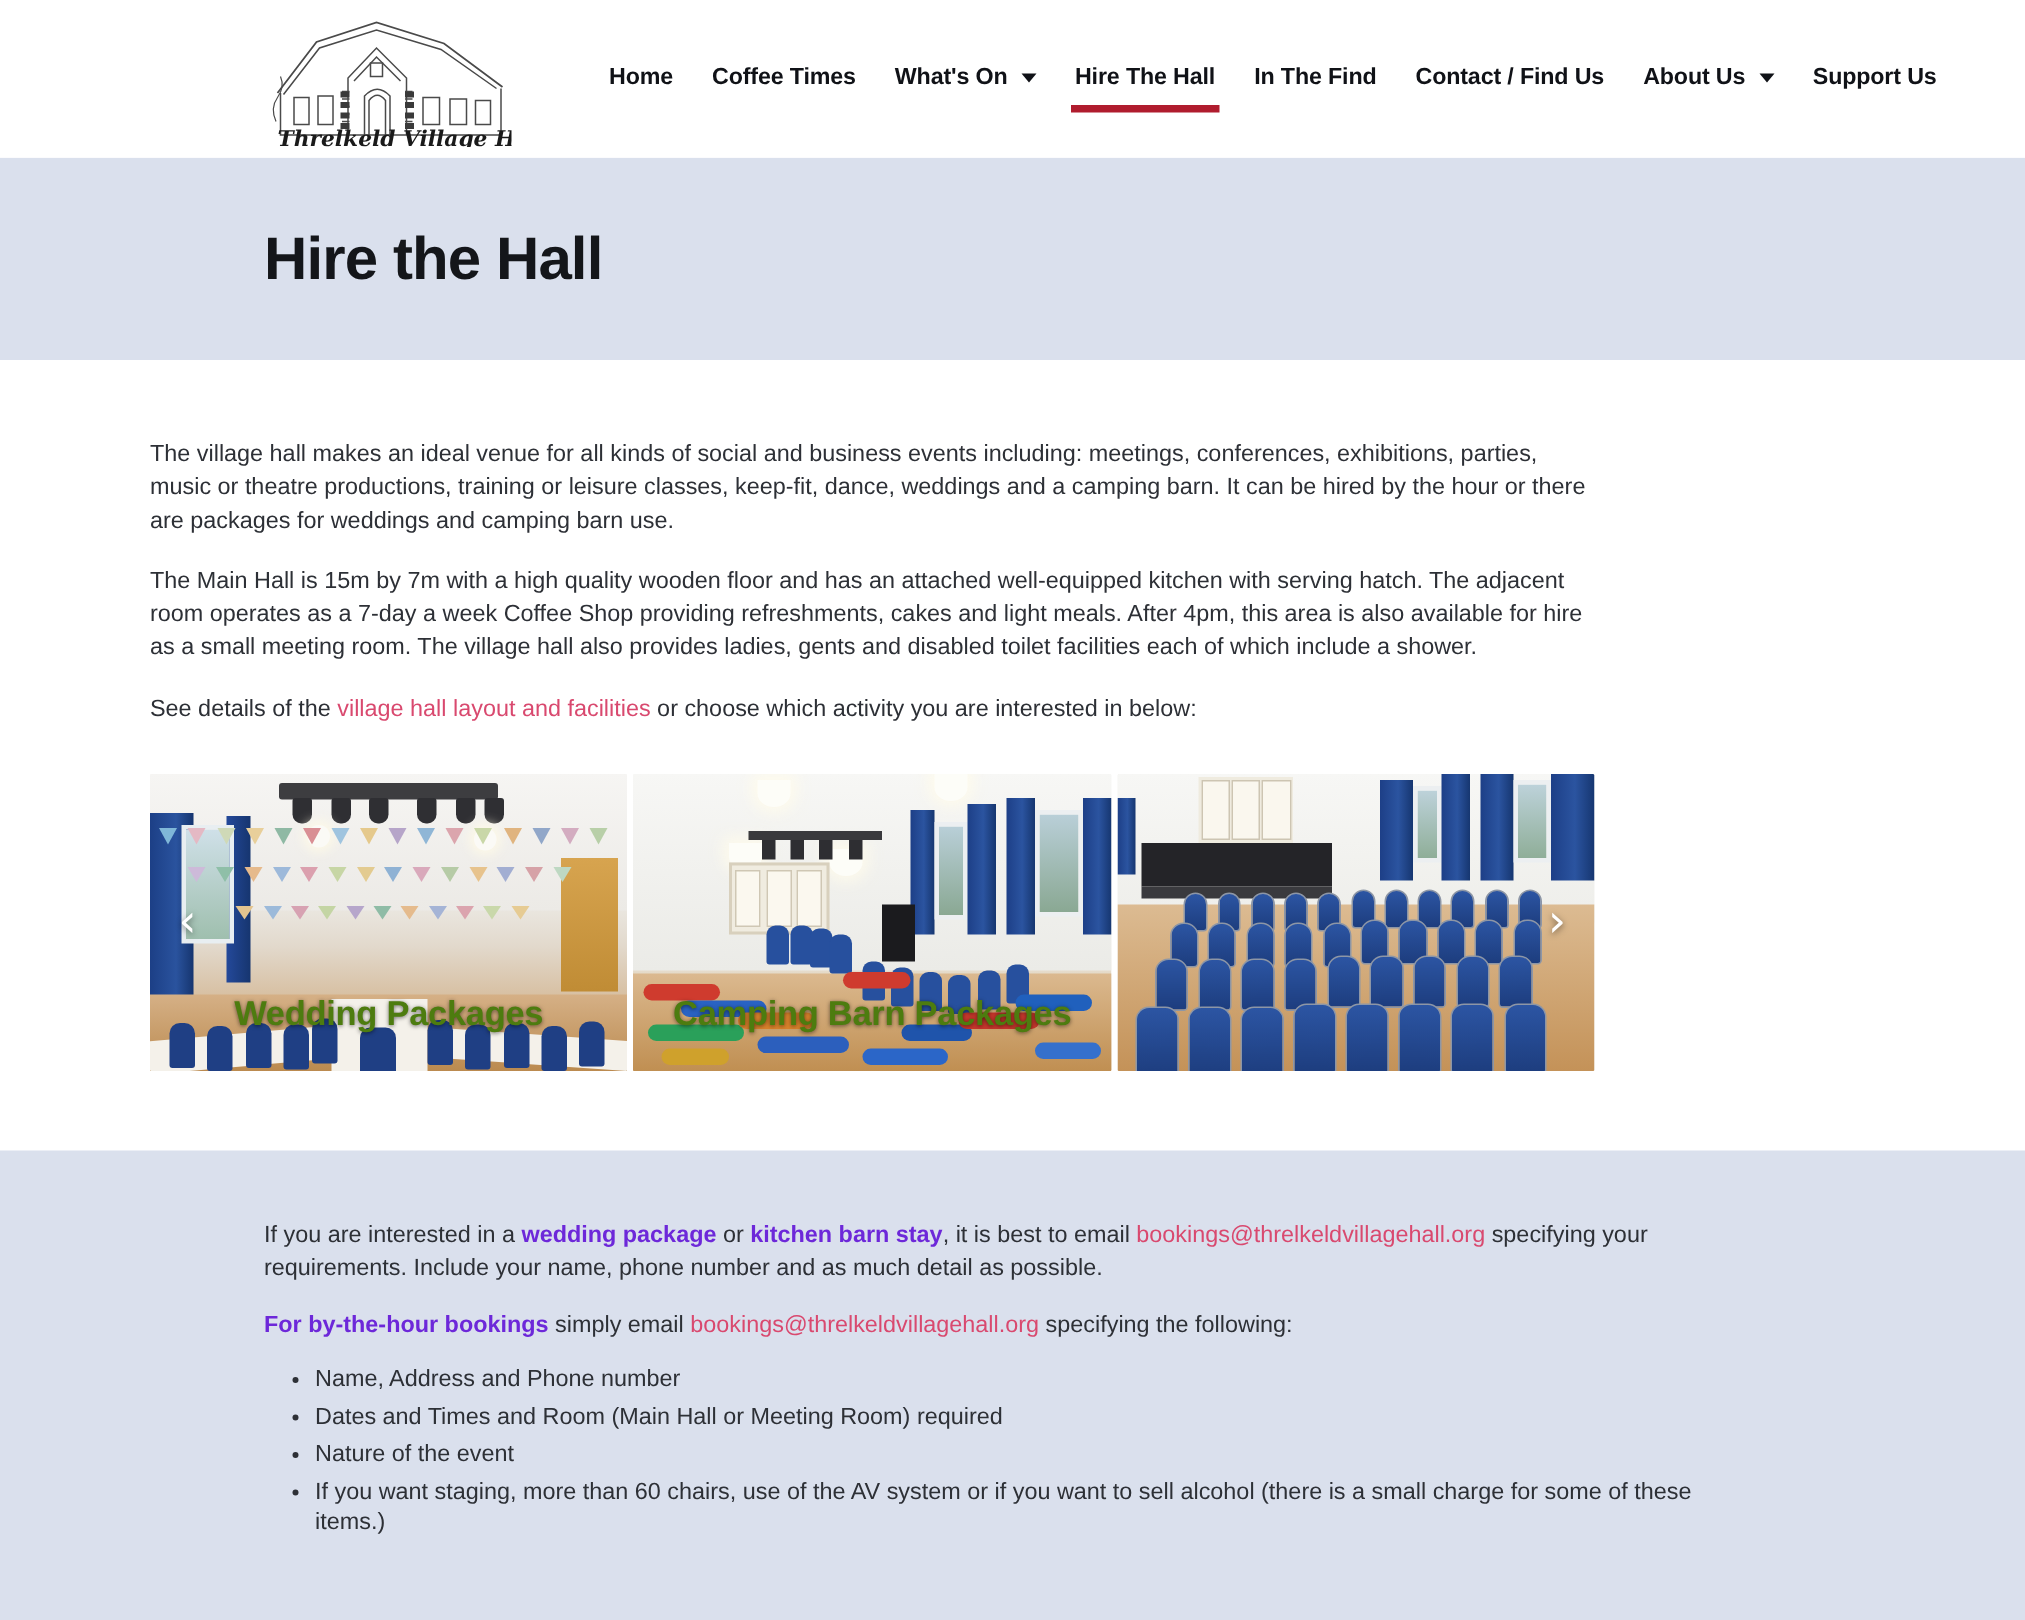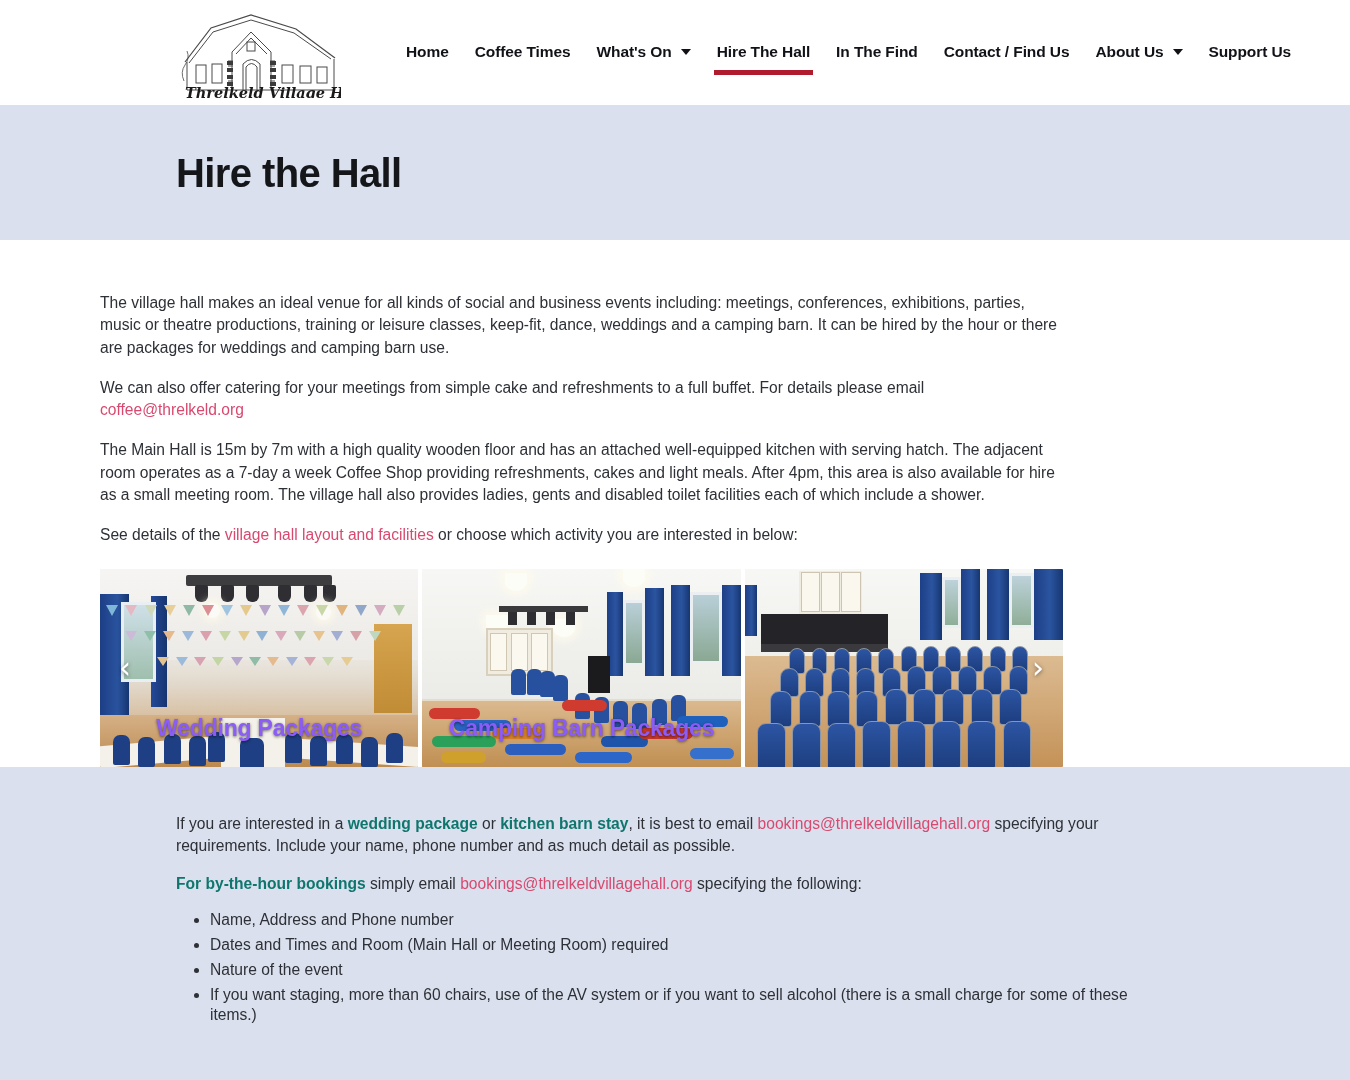--- a/index.html
+++ b/index.html
@@ -93,27 +93,27 @@
     padding: 52px 176px 0 100px;
     height: 527px;
   }
   .content p {
     margin: 0 0 18px 0;
     font-size: 15.6px;
     line-height: 1.43;
     color: #2d3036;
     max-width: 962px;
   }
-  .content p:last-of-type { margin-bottom: 22px; }
+  .content p:last-of-type { margin-bottom: 32px; }
   a.link {
     color: #d9496f;
     text-decoration: none;
     cursor: pointer;
   }
-  b, strong { font-weight: 700; color: #0f766e; }
+  b, strong { font-weight: 700; color: #6d28d9; }
 
   
   .cards {
     display: flex;
     gap: 4px;
     width: 963px;
     height: 198px;
     position: relative;
   }
   .card {
@@ -122,21 +122,21 @@
     height: 198px;
     overflow: hidden;
     cursor: pointer;
     border-radius: 1px;
   }
   .card-caption {
     position: absolute;
     left: 0; right: 0;
     bottom: 25px;
     text-align: center;
-    color: #8b5cf6;
+    color: #4d7c0f;
     font-size: 23px;
     font-weight: 700;
     letter-spacing: -0.2px;
     text-shadow: 0 1px 3px rgba(0,0,0,.55);
     pointer-events: none;
   }
   .carousel-arrow {
     position: absolute;
     top: 50%;
     transform: translateY(-50%);
@@ -328,21 +328,20 @@
 </header>
 
 <section class="hero">
   <h1>Hire the Hall</h1>
 </section>
 
 <main class="content">
 
   <p>The village hall makes an ideal venue for all kinds of social and business events including: meetings, conferences, exhibitions, parties, music or theatre productions, training or leisure classes, keep-fit, dance, weddings and a camping barn. It can be hired by the hour or there are packages for weddings and camping barn use.</p>
 
-  <p><span>We can also offer catering for your meetings from simple cake and refreshments to a full buffet. For details please email </span><a class="link" href="#">coffee@threlkeld.org</a></p>
 
   <p>The Main Hall is 15m by 7m with a high quality wooden floor and has an attached well-equipped kitchen with serving hatch.  The adjacent room operates as a 7-day a week Coffee Shop providing refreshments, cakes and light meals. After 4pm, this area is also available for hire as a small meeting room. The village hall also provides ladies, gents and disabled toilet facilities each of which include a shower.</p>
 
   <p><span>See details of the </span><a class="link" href="#">village hall layout and facilities</a><span> or choose which activity you are interested in below:</span></p>
 
   <div class="cards">
 
     <div class="card">
       <div class="photo p1">
         <div class="ceiling"></div>

